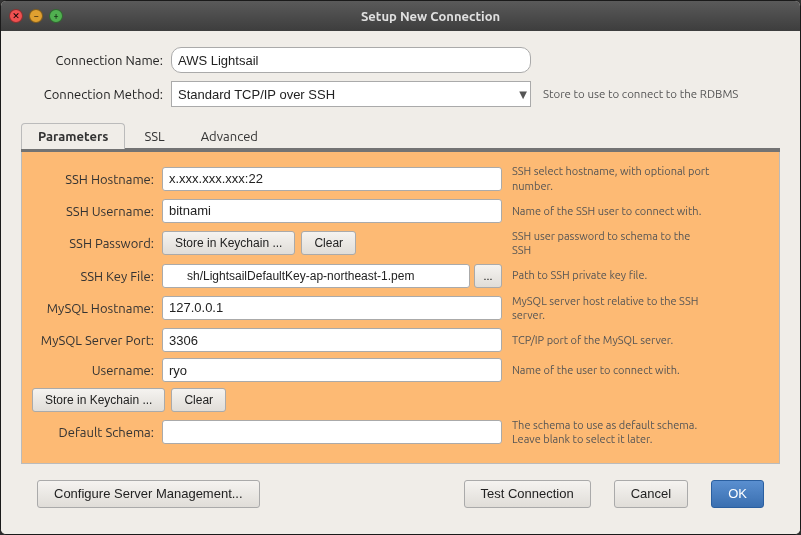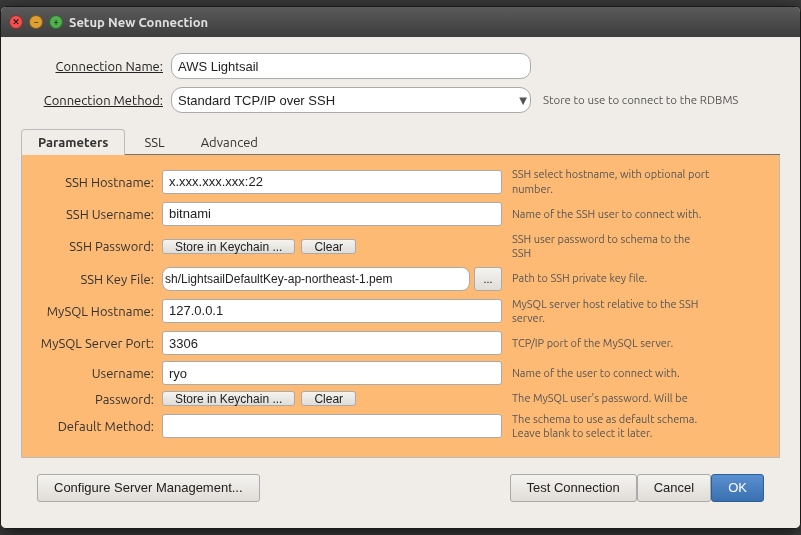--- a/index.html
+++ b/index.html
@@ -37,40 +37,40 @@
       align-items: center;
       justify-content: center;
       font-size: 9px;
       cursor: pointer;
     }
     .titlebar-close { background: #f05050; }
     .titlebar-minimize { background: #e0a030; }
     .titlebar-maximize { background: #50b050; }
     .titlebar-title {
       flex: 1;
+      text-align: center;
       color: #e0e0e0;
       font-size: 13px;
       font-weight: bold;
     }
     .content {
       padding: 16px 20px 12px;
       background: #f0ede8;
     }
     .form-row {
       display: flex;
       align-items: center;
       margin-bottom: 8px;
     }
     .form-label {
       text-align: right;
       min-width: 150px;
       padding-right: 8px;
       color: #222;
       font-size: 13px;
-      text-decoration: underline;
     }
     .form-input {
       flex: 0 0 360px;
       height: 26px;
       border: 1px solid #aaa;
       border-radius: 10px;
       background: white;
       padding: 0 6px;
       font-size: 13px;
       outline: none;
@@ -89,41 +89,41 @@
       margin-bottom: 10px;
     }
     .select-wrapper {
       flex: 0 0 360px;
       position: relative;
     }
     .form-select {
       width: 100%;
       height: 26px;
       border: 1px solid #aaa;
-      border-radius: 11px;
+      border-radius: 0;
       background: white;
       padding: 0 6px;
       font-size: 13px;
       appearance: none;
       color: #222;
       cursor: pointer;
     }
     .select-arrow {
       position: absolute;
       right: 4px;
       top: 50%;
       transform: translateY(-50%);
       pointer-events: none;
       color: #555;
       font-size: 10px;
     }
     .tabs {
       display: flex;
       margin-bottom: 0;
-      border-bottom: 1px solid #737373;
+      border-bottom: 4px solid #737373;
       margin-top: 16px;
     }
     .tab {
       padding: 5px 16px;
       cursor: pointer;
       border: 1px solid transparent;
       border-bottom: none;
       border-radius: 4px 4px 0 0;
       font-size: 13px;
       color: #333;
@@ -174,41 +174,41 @@
       font-size: 11px;
       max-width: 200px;
       line-height: 1.3;
     }
     .btn-group {
       display: flex;
       gap: 6px;
       flex: 0 0 340px;
     }
     .btn {
-      height: 15px;
+      height: 24px;
       padding: 0 12px;
       border: 1px solid #aaa;
       border-radius: 3px;
       background: linear-gradient(to bottom, #f5f3f0, #e0ddd8);
       font-size: 12px;
       cursor: pointer;
       color: #222;
     }
     .key-file-group {
       display: flex;
       gap: 4px;
       flex: 0 0 340px;
     }
     .key-file-input {
       flex: 1;
       height: 24px;
       border: 1px solid #aaa;
-      border-radius: 8px;
+      border-radius: 3px;
       background: white;
-      padding: 0 2px;
+      padding: 0 24px;
       font-size: 12px;
       color: #222;
       outline: none;
       overflow: hidden;
       text-overflow: ellipsis;
       white-space: nowrap;
     }
     .key-file-browse {
       height: 24px;
       width: 28px;
@@ -223,21 +223,21 @@
       justify-content: center;
       flex-shrink: 0;
     }
     .footer {
       display: flex;
       align-items: flex-start;
       padding: 8px 16px 14px;
       gap: 8px;
     }
     .footer-left { flex: 1; }
-    .footer-right { display: flex; gap: 0; }
+    .footer-right { display: flex; gap: 23px; }
     .btn-large {
       height: 28px;
       padding: 0 16px;
       border: 1px solid #aaa;
       border-radius: 3px;
       background: linear-gradient(to bottom, #f5f3f0, #e0ddd8);
       font-size: 13px;
       cursor: pointer;
       color: #222;
     }
@@ -327,30 +327,28 @@
         <span class="field-hint">TCP/IP port of the MySQL server.</span>
       </div>
 
       <div class="field-row">
         <span class="field-label">Username:</span>
         <input class="field-input" type="text" value="ryo" style="">
         <span class="field-hint">Name of the user to connect with.</span>
       </div>
 
       <div class="field-row">
-        <span class="field-label">Password:</span>
         <div class="btn-group">
           <button class="btn">Store in Keychain ...</button>
           <button class="btn">Clear</button>
         </div>
-        <span class="field-hint">The MySQL user's password. Will be</span>
-      </div>
-
-      <div class="field-row">
-        <span class="field-label">Default Method:</span>
+      </div>
+
+      <div class="field-row">
+        <span class="field-label">Default Schema:</span>
         <input class="field-input" type="text" value="" style="">
         <span class="field-hint">The schema to use as default schema. Leave blank to select it later.</span>
       </div>
 
     </div>
 
     <div class="footer">
       <div class="footer-left">
         <button class="btn-large">Configure Server Management...</button>
       </div>

